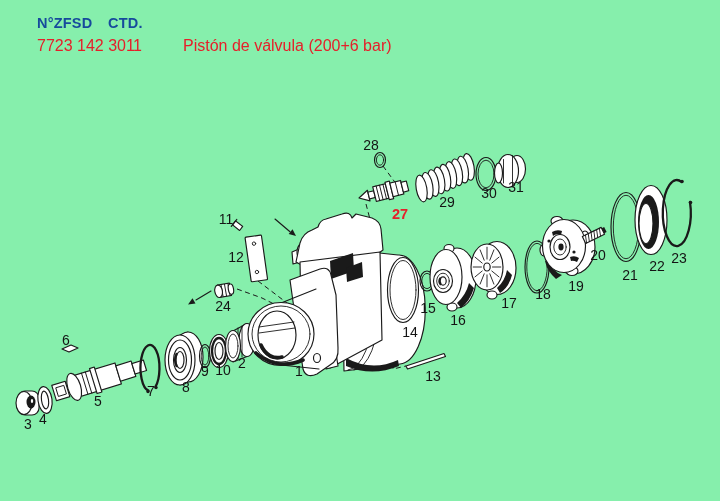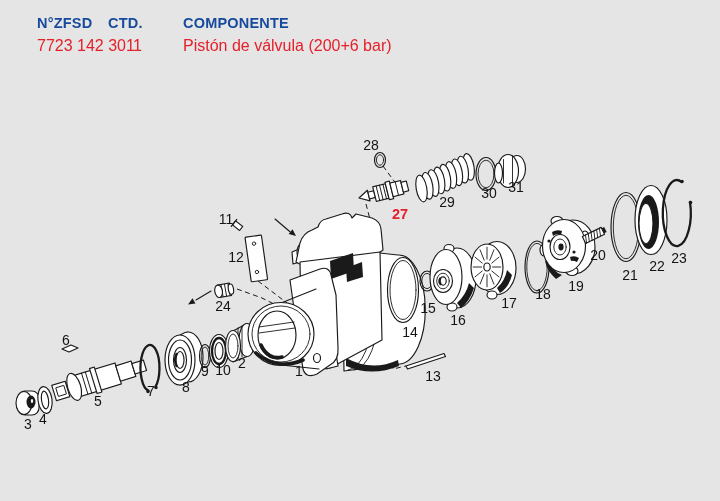--- a/index.html
+++ b/index.html
@@ -1,16 +1,16 @@
 <!DOCTYPE html>
 <html style="--blue: #164a9c; --red: #e5202a; --ink: #1a1a1a;"><head>
 <meta charset="utf-8">
 <style>
   html,body{margin:0;padding:0;background:#fff;}
-  .page{position:relative;width:720px;height:501px;background:#e5e5e5;overflow:hidden;
+  .page{position:relative;width:720px;height:501px;background:#86efac;overflow:hidden;
         font-family:"Liberation Sans",sans-serif;}
   .cell{position:absolute;white-space:nowrap;}
   .hdr{top:15px;font-size:14.5px;font-weight:bold;color:var(--blue);letter-spacing:.2px;}
   .val{top:37px;font-size:16px;color:var(--red);}
   .c1{left:37px;}
   .c2{left:108px;width:34px;}
   .c3{left:183px;}
   .num{text-align:right;}
   #diagram{position:absolute;left:0;top:0;}
   .ln{fill:none;stroke:var(--ink);stroke-width:1.15;stroke-linecap:round;stroke-linejoin:round;}
@@ -23,21 +23,20 @@
   .plbl{font-family:"Liberation Sans",sans-serif;font-size:14px;fill:#141414;text-anchor:middle;}
   .plbl.hl{fill:var(--red);font-weight:bold;font-size:14.5px;}
 </style>
 </head>
 <body>
 
 <div class="page">
 
   <span class="cell hdr c1">N°ZFSD</span>
   <span class="cell hdr c2">CTD.</span>
-  <span class="cell hdr c3">COMPONENTE</span>
 
   <span class="cell val c1">7723 142 301</span>
   <span class="cell val c2 num">1</span>
   <span class="cell val c3">Pistón de válvula (200+6 bar)</span>
 
   <svg id="diagram" width="720" height="501" viewBox="0 0 720 501" xmlns="http://www.w3.org/2000/svg">
 
     <g>
       <path class="dash" d="M383,166 L397,185"></path>
       <path class="dash" d="M366,204 L372,227 L369,245"></path>

